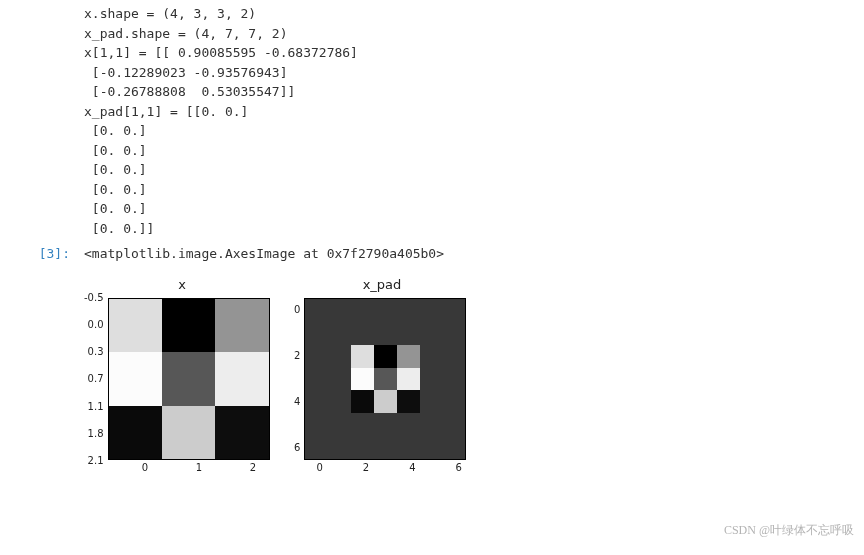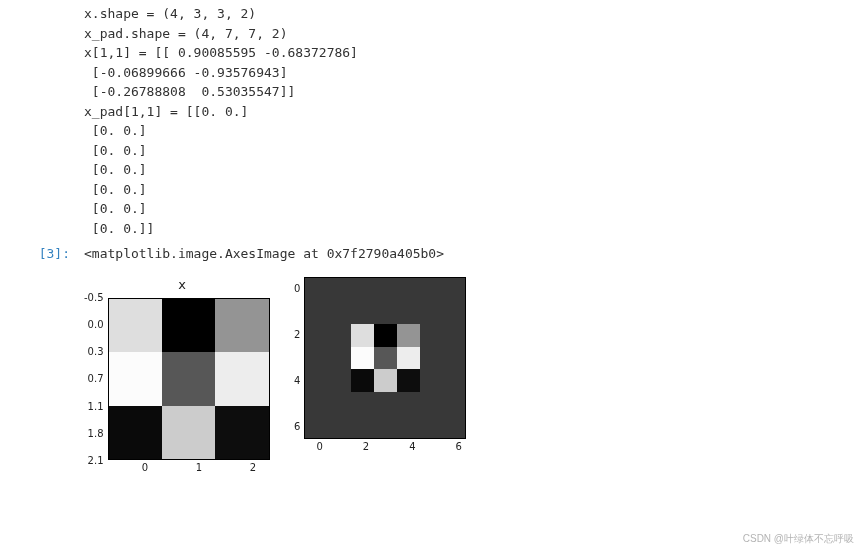--- a/index.html
+++ b/index.html
@@ -71,34 +71,34 @@
       display: flex;
       justify-content: space-around;
       font-family: "DejaVu Sans", Arial, sans-serif;
       font-size: 10px;
       color: #222;
       margin-top: 2px;
     }
     .watermark {
       position: absolute;
       right: 10px;
-      bottom: 9px;
-      font-family: Liberation Sans, sans-serif;
-      font-size: 10px;
+      bottom: 16px;
+      font-family: Liberation Serif, serif;
+      font-size: 12px;
       color: rgba(128,128,128,0.6);
     }
   </style>
 </head>
 <body>
 
 <div class="output-pane">
   <pre>x.shape = (4, 3, 3, 2)
 x_pad.shape = (4, 7, 7, 2)
 x[1,1] = [[ 0.90085595 -0.68372786]
- [-0.06899666 -0.93576943]
+ [-0.12289023 -0.93576943]
  [-0.26788808  0.53035547]]
 x_pad[1,1] = [[0. 0.]
  [0. 0.]
  [0. 0.]
  [0. 0.]
  [0. 0.]
  [0. 0.]
  [0. 0.]]</pre>
 </div>
 
@@ -134,20 +134,21 @@
         </div>
     </div>
     <div class="x-ticks" id="xt0" style="margin-left:34px;width:162px;">
     <span>0</span>
         <span>1</span>
         <span>2</span>
       </div>
   </div>
 
   <div class="plot">
+    <div class="title">x_pad</div>
     <div class="axes-row">
       <div class="y-ticks" id="yt1" style="height: 162px; justify-content: flex-start; position: relative;">
       <span style="position: relative; height: 0px; top: 5.57143px;">0</span>
           <span style="position: relative; height: 0px; top: 51.8571px;">2</span>
           <span style="position: relative; height: 0px; top: 98.1429px;">4</span>
           <span style="position: relative; height: 0px; top: 144.429px;">6</span>
         </div>
       <div class="plot-box" id="grid1" style="width:162px;height:162px;grid-template-columns:repeat(7,1fr);grid-template-rows:repeat(7,1fr);">
       <div class="cell" style="background: rgb(56, 56, 56);"></div>
           <div class="cell" style="background: rgb(56, 56, 56);"></div>

